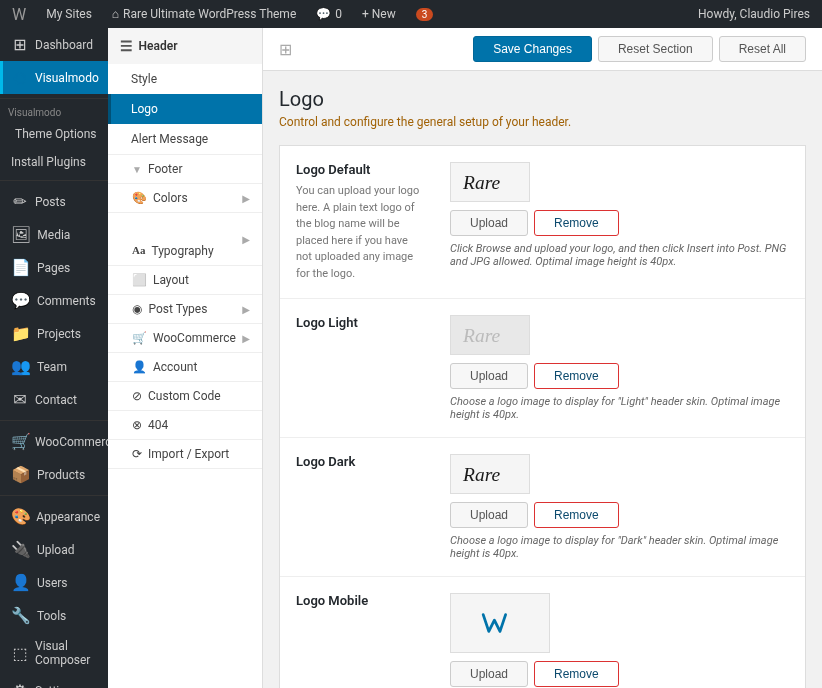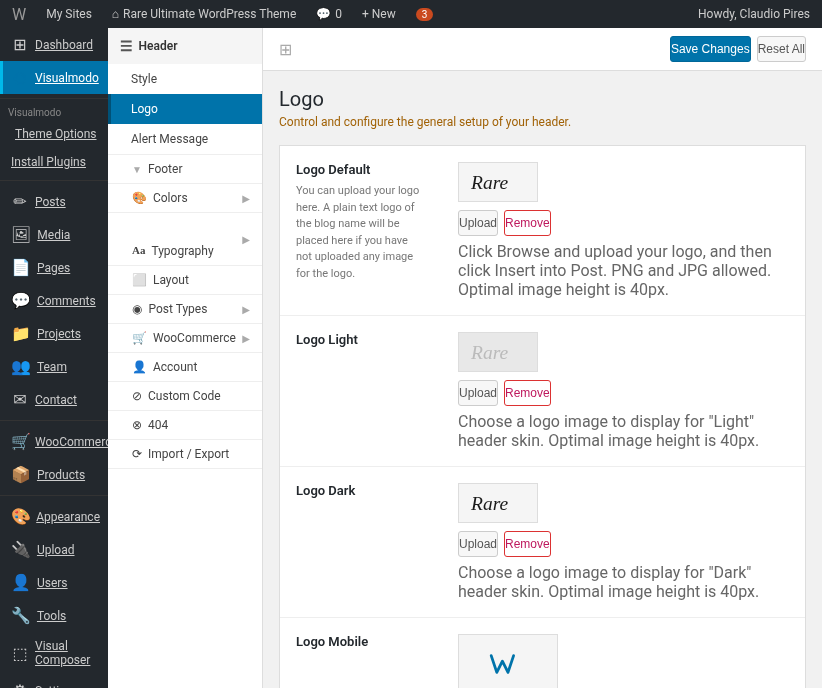--- a/index.html
+++ b/index.html
@@ -39,21 +39,21 @@
     }
     .sidebar-item {
       display: flex; align-items: center; gap: 6px;
       padding: 7px 8px;
       cursor: pointer;
       color: #ccc;
       border-left: 3px solid transparent;
     }
     .sidebar-item.active { background: #0073aa; color: #fff; border-left-color: #00b9eb; }
     .sidebar-item .icon { font-size: 16px; min-width: 18px; text-align: center; }
-    .sidebar-item .label { font-size: 12px; text-decoration: underline; }
+    .sidebar-item .label { font-size: 12px; }
     .sidebar-divider { border-top: 1px solid #333; margin: 4px 0; }
 
     
     .theme-sidebar {
       width: 155px;
       background: #fff;
       border-right: 1px solid #ddd;
       overflow-y: auto;
       flex-shrink: 0;
     }
@@ -100,29 +100,29 @@
       background: #fff;
       border-bottom: 1px solid #ddd;
       padding: 8px 16px;
       display: flex;
       align-items: center;
       justify-content: flex-end;
       gap: 6px;
     }
     .main-toolbar-left { margin-right: auto; display: flex; align-items: center; }
     .btn {
-      padding: 5px 0;
+      padding: 5px 19px;
       font-size: 12px;
       border-radius: 3px;
       cursor: pointer;
       border: 1px solid;
     }
     .btn-primary { background: #0073aa; color: #fff; border-color: #006799; }
     .btn-secondary { background: #f7f7f7; color: #555; border-color: #ccc; }
-    .btn-danger { background: #fff; color: #be185d; border-color: #dc3232; }
+    .btn-danger { background: #fff; color: #0c4a6e; border-color: #dc3232; }
 
     .main-inner { padding: 16px; flex: 1; }
 
     .section-title {
       font-size: 20px;
       font-weight: 400;
       color: #23282d;
       margin-bottom: 4px;
     }
     .section-desc {
@@ -133,42 +133,42 @@
 
     .logo-section {
       background: #fff;
       border: 1px solid #ddd;
       margin-bottom: 12px;
     }
     .logo-row {
       display: flex;
       padding: 16px;
       border-bottom: 1px solid #eee;
-      gap: 32px;
+      gap: 24px;
     }
     .logo-row:last-child { border-bottom: none; }
     .logo-label-col { width: 130px; flex-shrink: 0; }
     .logo-label { font-size: 13px; font-weight: 600; color: #23282d; margin-bottom: 6px; }
     .logo-desc { font-size: 11px; color: #777; line-height: 1.5; }
     .logo-content-col { flex: 1; }
     .logo-preview {
       width: 80px;
       height: 40px;
       background: #f5f5f5;
       border: 1px solid #ddd;
       display: flex;
       align-items: center;
       justify-content: center;
       margin-bottom: 8px;
       overflow: hidden;
     }
     .logo-preview.light-bg { background: #e8e8e8; }
     .logo-preview svg { width: 60px; height: 28px; }
     .logo-actions { display: flex; gap: 6px; margin-bottom: 6px; }
-    .logo-note { font-size: 16px; color: #666; }
+    .logo-note { font-size: 11px; color: #666; font-style: italic; }
 
     
     ::-webkit-scrollbar { width: 6px; }
     ::-webkit-scrollbar-track { background: #f1f1f1; }
     ::-webkit-scrollbar-thumb { background: #ccc; border-radius: 3px; }
   </style>
 </head>
 <body>
 
 <div class="admin-bar">
@@ -385,20 +385,21 @@
     </div>
   </div>
 
   <div class="main-content">
 
     <div class="main-toolbar">
       <div class="main-toolbar-left">
         <span style="color:#aaa;font-size:16px;">⊞</span>
       </div>
       <button class="btn btn-primary">Save Changes</button>
+      <button class="btn btn-secondary">Reset Section</button>
       <button class="btn btn-secondary">Reset All</button>
     </div>
 
     <div class="main-inner">
       <h1 class="section-title">Logo</h1>
       <p class="section-desc">Control and configure the general setup of your header.</p>
 
       <div class="logo-section">
 
         <div class="logo-row">

